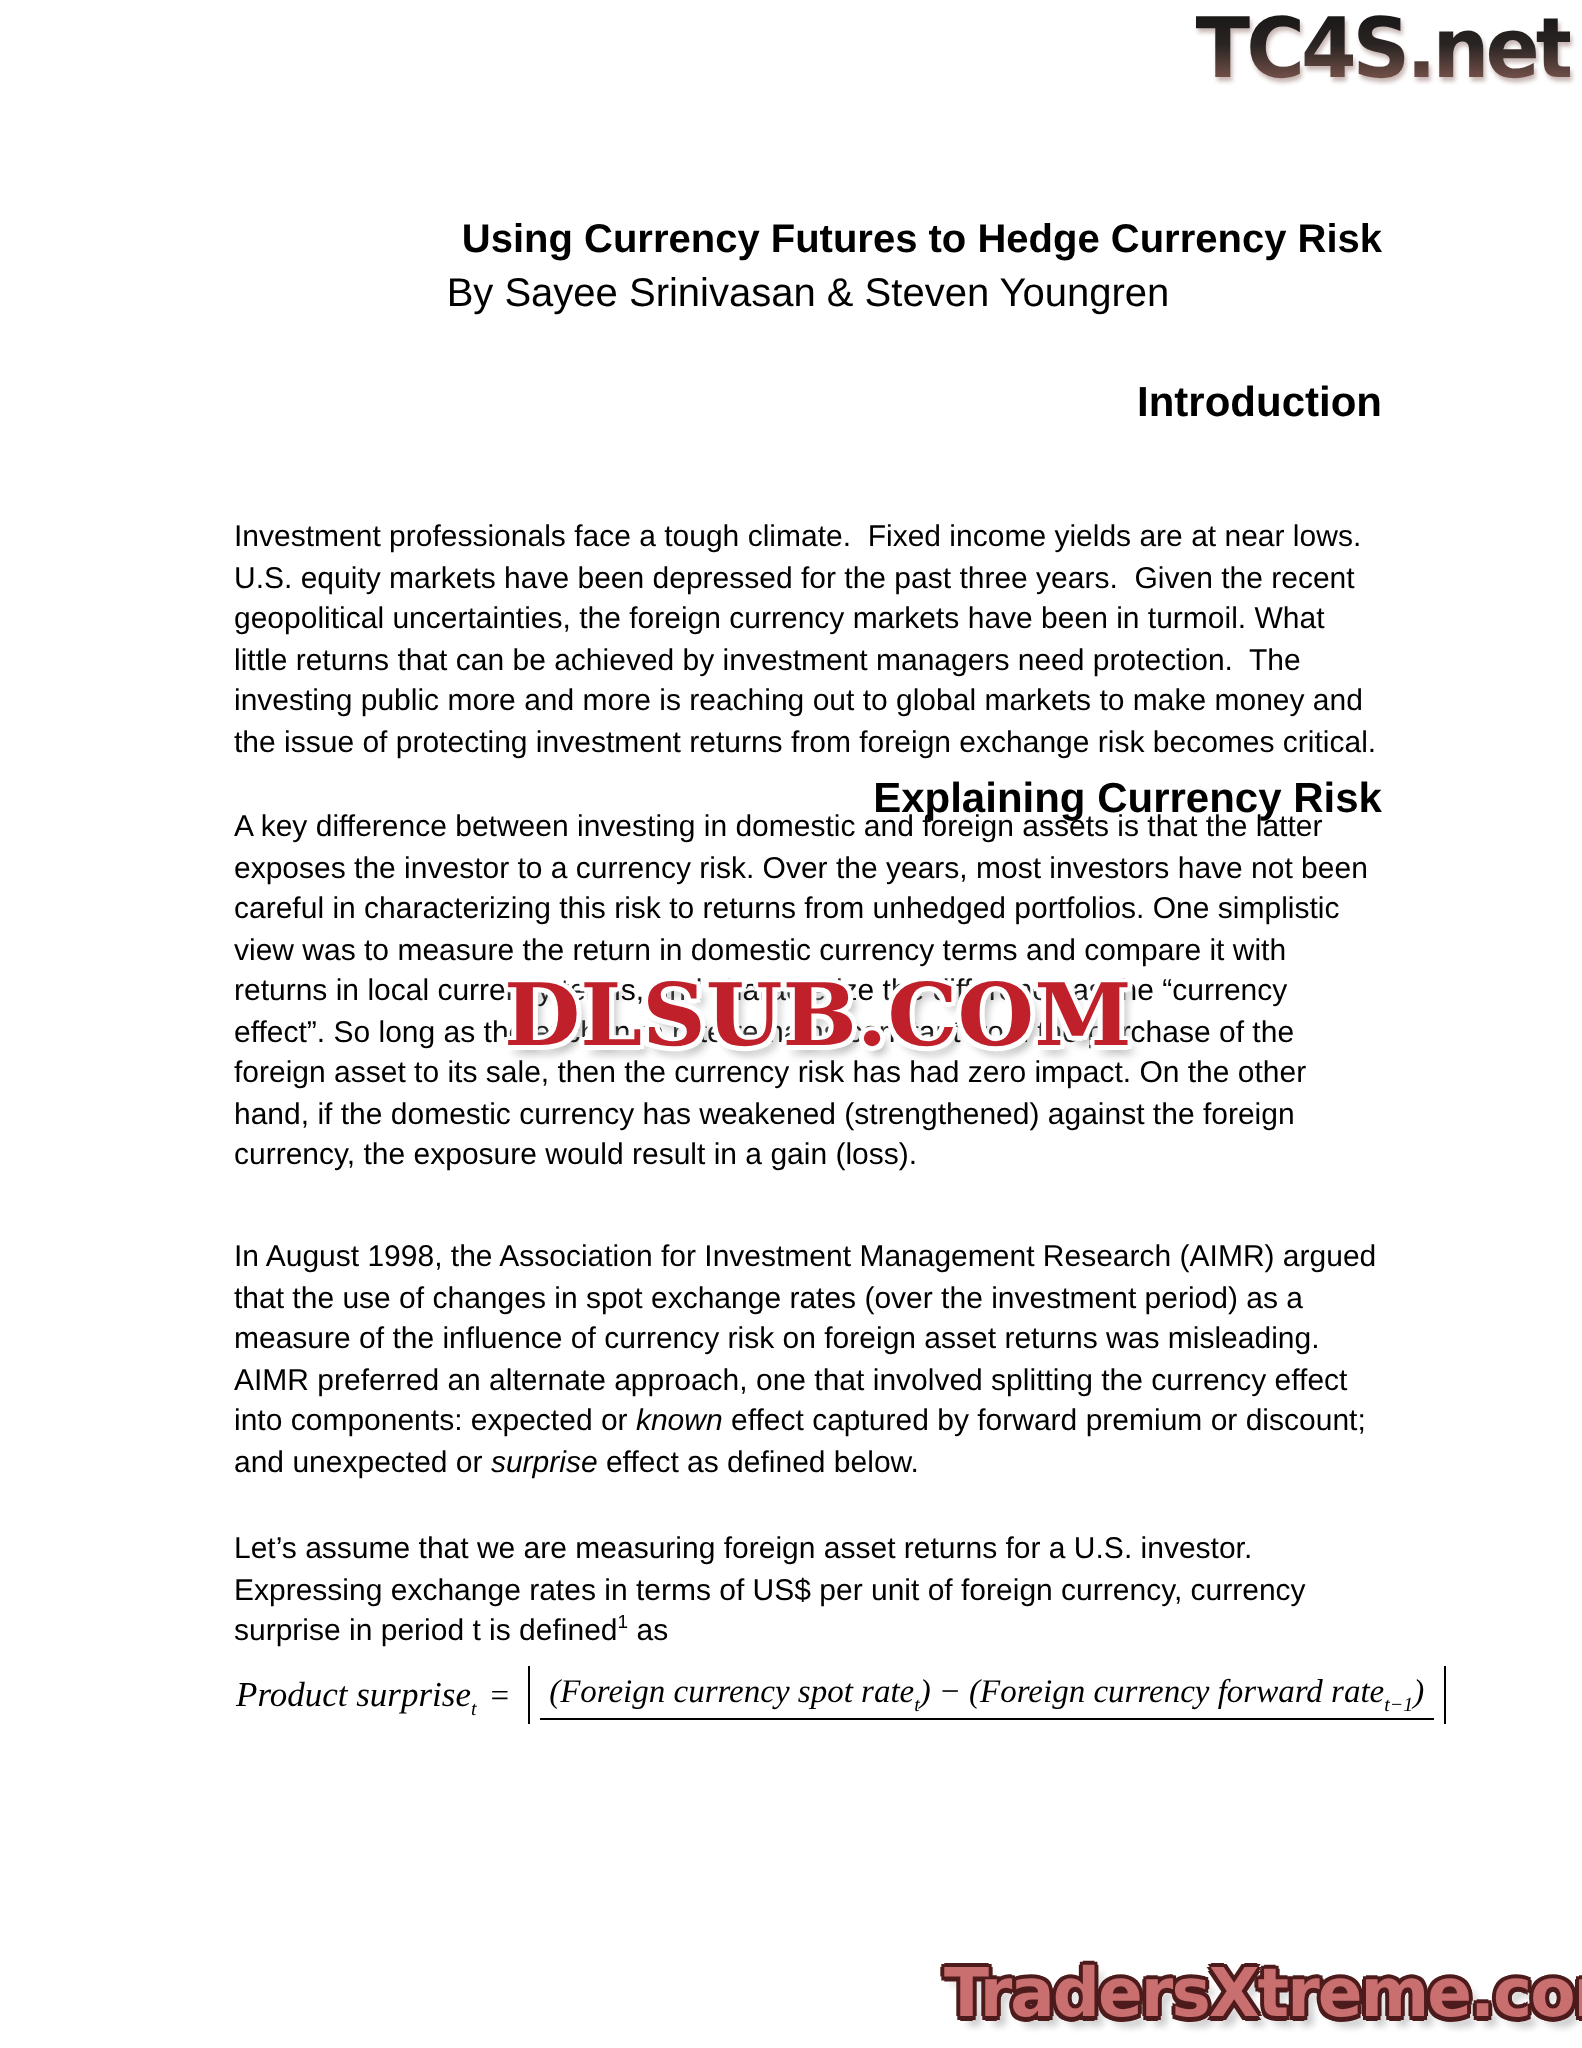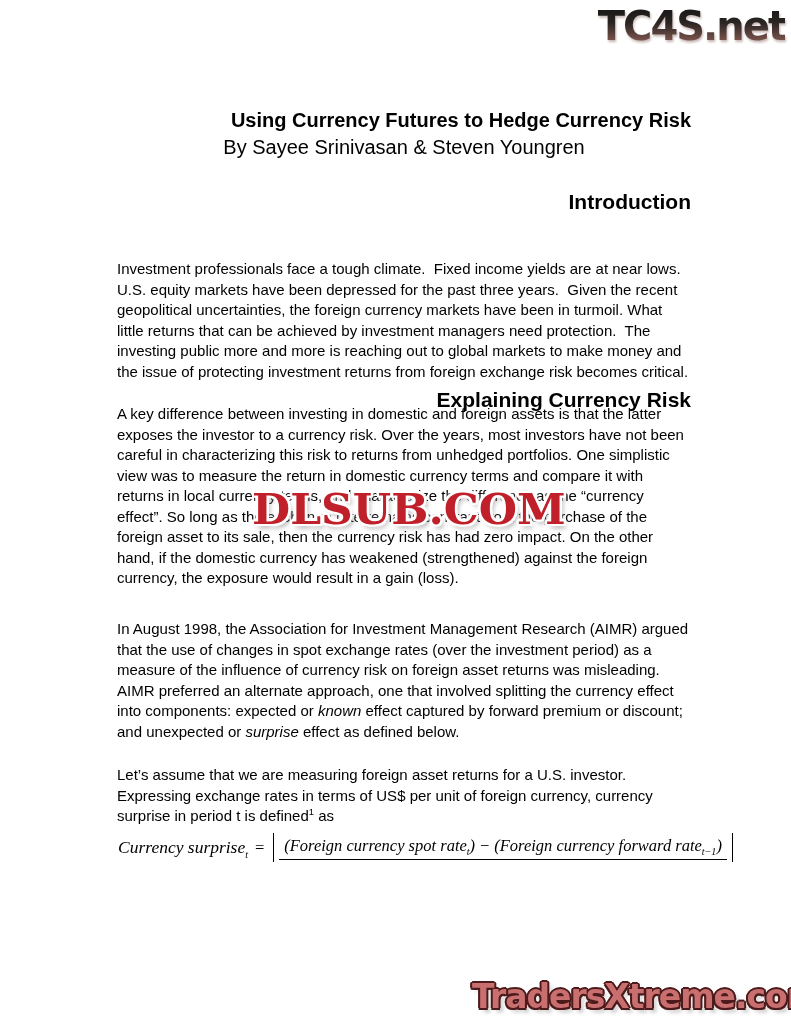--- a/index.html
+++ b/index.html
@@ -137,21 +137,21 @@
 
 <h2 class="col heading h-risk">Explaining Currency Risk</h2>
 
 <p class="col para p2">A key difference between investing in domestic and foreign assets is that the latter exposes the investor to a currency risk. Over the years, most investors have not been careful in characterizing this risk to returns from unhedged portfolios. One simplistic view was to measure the return in domestic currency terms and compare it with returns in local currency terms, and characterize the difference as the “currency effect”. So long as the exchange rate remains constant from the purchase of the foreign asset to its sale, then the currency risk has had zero impact. On the other hand, if the domestic currency has weakened (strengthened) against the foreign currency, the exposure would result in a gain (loss).</p>
 
 <p class="col para p3"><span>In August 1998, the Association for Investment Management Research (AIMR) argued that the use of changes in spot exchange rates (over the investment period) as a measure of the influence of currency risk on foreign asset returns was misleading. AIMR preferred an alternate approach, one that involved splitting the currency effect into components: expected or </span><i>known</i><span> effect captured by forward premium or discount; and unexpected or </span><i>surprise</i><span> effect as defined below.</span></p>
 
 <p class="col para p4"><span>Let’s assume that we are measuring foreign asset returns for a U.S. investor. Expressing exchange rates in terms of US$ per unit of foreign currency, currency surprise in period t is defined</span><sup>1</sup><span> as</span></p>
 
 <div class="formula">
-  <span class="f-lhs"><span>Currency surprise</span><sub>t</sub></span>
+  <span class="f-lhs"><span>Product surprise</span><sub>t</sub></span>
   <span class="f-eq">=</span>
   <span class="f-bracket f-bl"></span>
   <span class="f-frac">
     <span class="f-num"><span>(Foreign currency spot rate</span><sub>t</sub><span>)</span><span class="f-op">−</span><span>(Foreign currency forward rate</span><sub>t−1</sub><span>)</span></span>
   </span>
   <span class="f-bracket f-br"></span>
 </div>
 
 <div class="wm-mid">DLSUB.COM</div>
 

